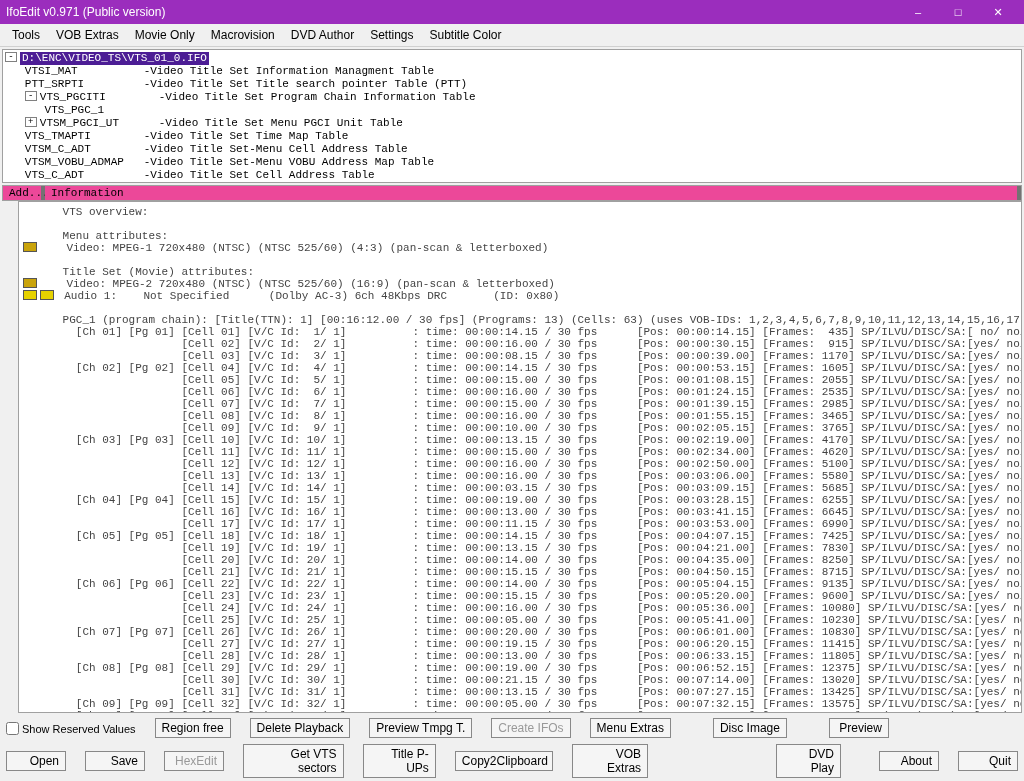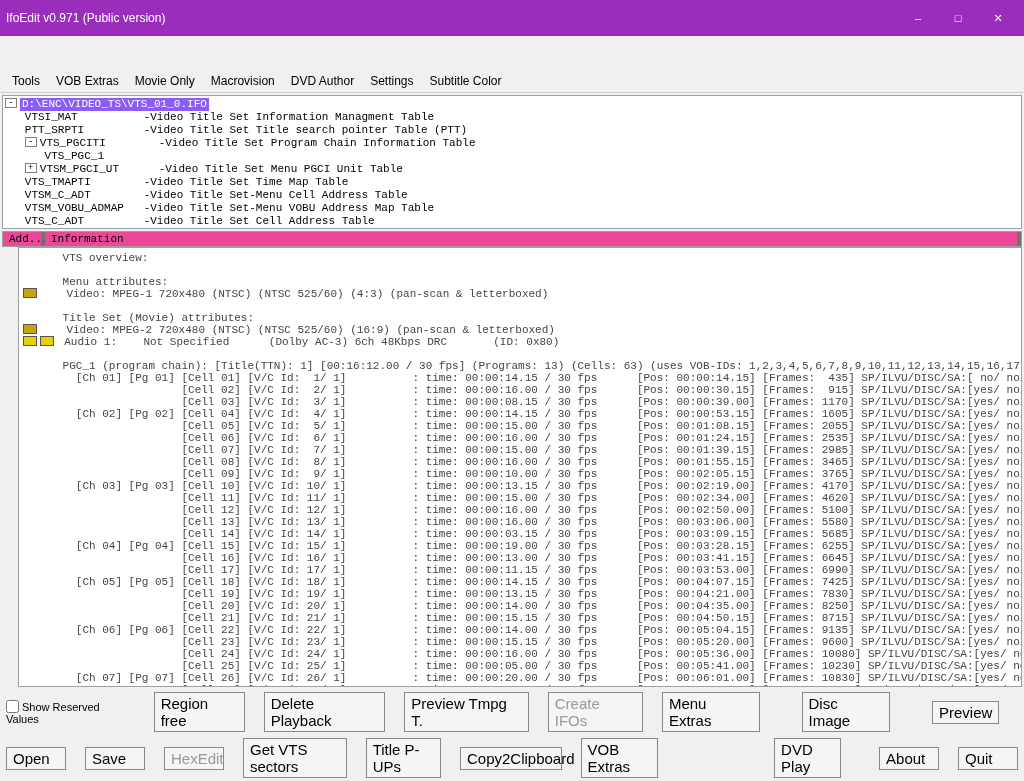--- a/index.html
+++ b/index.html
@@ -10,21 +10,21 @@
     width: 1024px;
     height: 781px;
     overflow: hidden;
     display: flex;
     flex-direction: column;
   }
   
   .titlebar {
     background: #9b2dbd;
     color: #fff;
-    height: 36px;
+    height: 24px;
     display: flex;
     align-items: center;
     padding: 0 6px;
     font-size: 12px;
   }
   .titlebar .title-text { flex: 1; }
   .titlebar .win-controls { display: flex; }
   .titlebar .win-btn {
     width: 40px;
     height: 24px;
@@ -38,40 +38,39 @@
   .menubar {
     background: #f0f0f0;
     display: flex;
     font-size: 12px;
     border-bottom: 1px solid #d0d0d0;
     padding: 2px 4px;
   }
   .menu-item {
     padding: 2px 8px;
     cursor: default;
-    margin-top: 34px;
   }
   
   .tree-panel {
     background: #fff;
     border: 1px solid #a0a0a0;
     margin: 2px;
     height: 134px;
     overflow: auto;
     font-family: "Courier New", monospace;
     font-size: 11px;
     line-height: 13px;
     white-space: pre;
     color: #000;
     padding: 2px;
   }
   .tree-row { display: flex; }
   .tree-node { color: #000; }
   .tree-node.selected {
-    background: #8b5cf6;
+    background: #4c1d95;
     color: #fff;
     padding: 0 2px;
   }
   .tree-branch {
     display: inline-block;
     width: 12px;
     text-align: center;
     border: 1px solid #808080;
     height: 10px;
     line-height: 8px;
@@ -134,23 +133,23 @@
     padding: 3px 6px;
     gap: 19px;
     font-size: 11px;
     align-items: center;
   }
   .button-bar input[type=checkbox]{ vertical-align:-2px; margin-right:3px;}
   .btn {
     border: 1px solid #888;
     background: #f5f5f5;
     padding: 2px 6px;
-    font-size: 15px;
+    font-size: 12px;
     min-width: 60px;
-    text-align: left;
+    text-align: right;
     cursor: default;
   }
   .btn.disabled { color:#999; }
   .gap-small{ width:4px; }
   .gap{ flex:1; }
   
   ::-webkit-scrollbar { width: 16px; height:16px; }
   ::-webkit-scrollbar-track { background:#f0f0f0; }
   ::-webkit-scrollbar-thumb { background:#c0c0c0; border:1px solid #a0a0a0; }
 </style>

